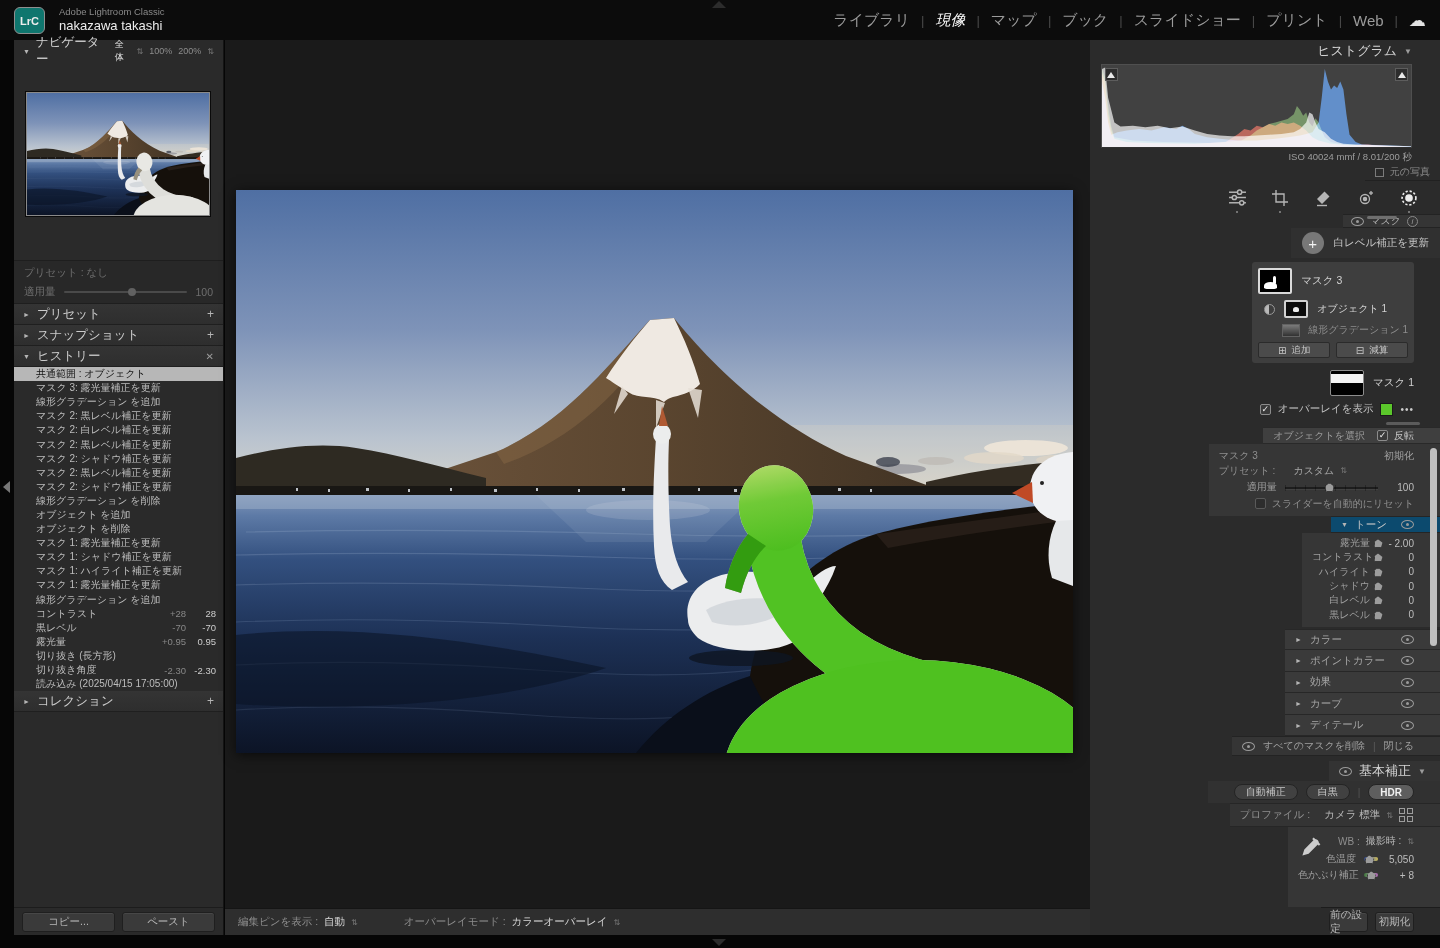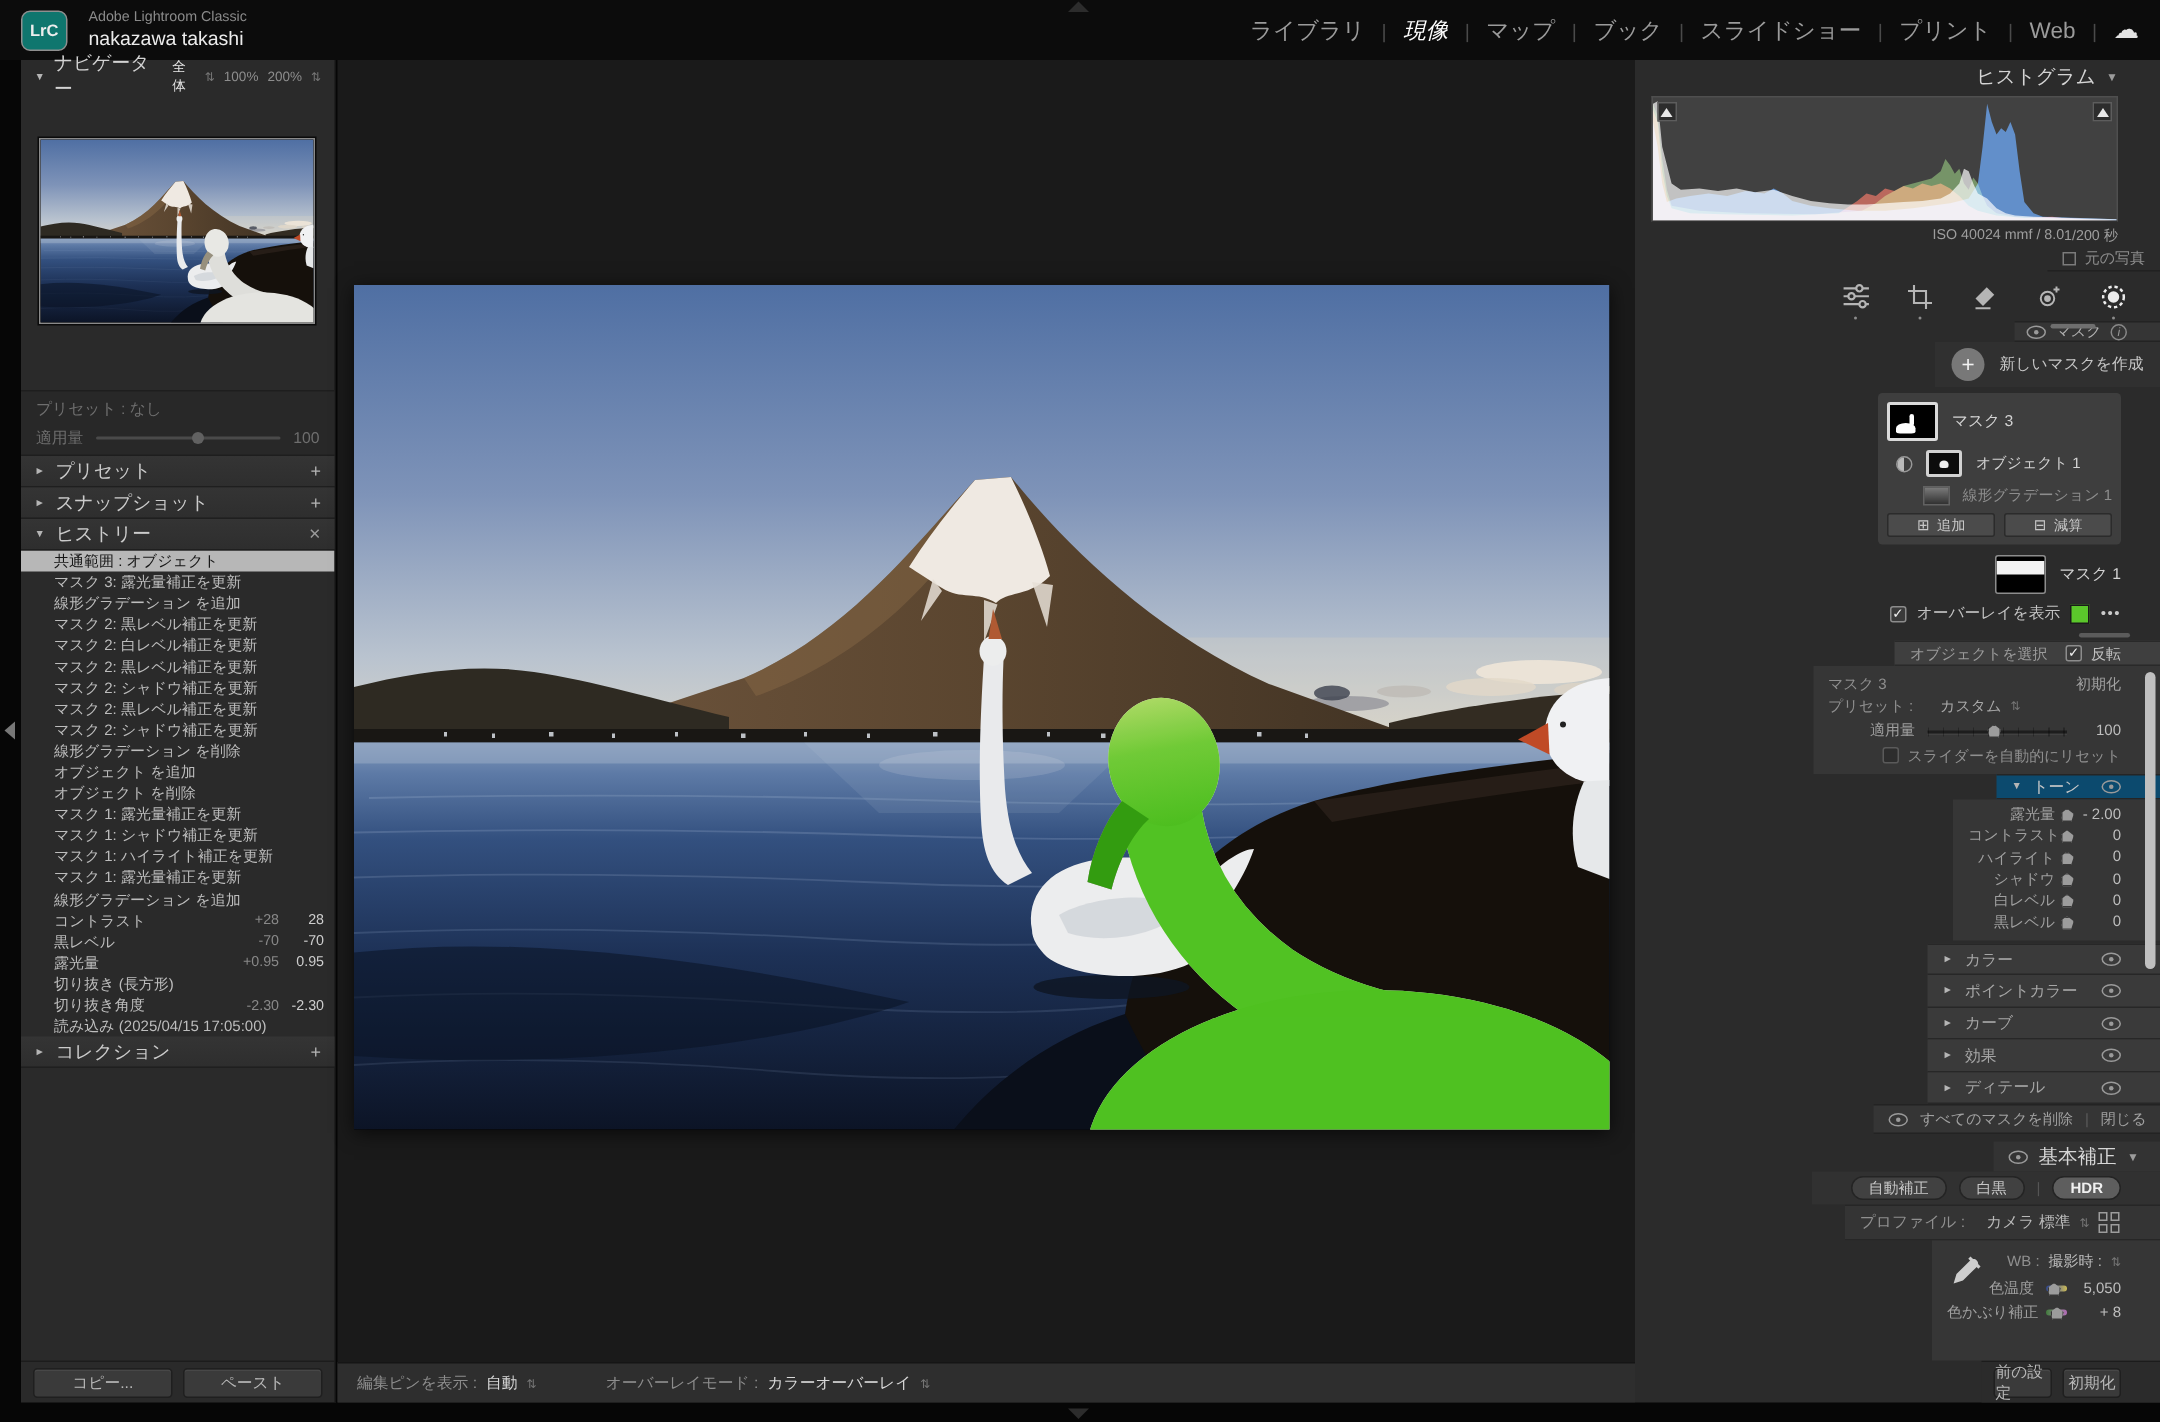--- a/index.html
+++ b/index.html
@@ -123,21 +123,21 @@
   .sl-track::before{content:'';position:absolute;left:0;right:0;top:6px;height:1.5px;background:#1d1d1d;box-shadow:0 1px 0 rgba(255,255,255,.06);}
   .sl-track::after{content:'';position:absolute;left:0;right:0;top:4px;height:6px;background:repeating-linear-gradient(90deg,rgba(0,0,0,.28) 0 1px,transparent 1px 10.8%);}
   .sl-thumb{position:absolute;top:2px;width:9px;height:9px;margin-left:-4.5px;background:#9c9c9c;border:1px solid #383838;clip-path:polygon(50% 0,100% 40%,80% 100%,20% 100%,0 40%);z-index:2;}
   .sl-value{width:36px;text-align:right;font-size:10px;color:#bebebe;flex:none;}
   .cz-check{height:15px;display:flex;align-items:center;gap:6px;padding-left:36px;}
   .tone-hdr{height:17px;background:#0c4a6e;border-top:1px solid #252525;border-bottom:1px solid #252525;display:flex;align-items:center;gap:7px;padding:0 26px 0 10px;font-size:10.5px;color:#c9c9c9;}
   .tone-zone{background:#363636;padding:3px 26px 5px 10px;}
   .sl-row{height:14.3px;display:flex;align-items:center;}
   .fold-row{height:21.5px;background:#3a3a3a;border-bottom:1px solid #272727;display:flex;align-items:center;gap:8px;padding:0 26px 0 10px;font-size:10.5px;color:#a6a6a6;}
   .fold-row.first{border-top:1px solid #272727;margin-top:2px;}
-  .mask-footer{height:20px;background:#353535;border-top:1px solid #232323;border-bottom:1px solid #232323;display:flex;align-items:center;gap:8px;padding:0 9px 0 10px;font-size:10px;color:#a0a0a0;margin-bottom:5px;}
+  .mask-footer{height:20px;background:#353535;border-top:1px solid #232323;border-bottom:1px solid #232323;display:flex;align-items:center;gap:8px;padding:0 26px 0 10px;font-size:10px;color:#a0a0a0;margin-bottom:5px;}
   .mf-right{margin-left:auto;display:flex;gap:8px;align-items:center;}
   .mf-sep{color:#5c5c5c;}
   .basic-hdr{height:20px;display:flex;align-items:center;gap:7px;padding:0 14px 0 10px;background:#333333;}
   .basic-title{margin-left:auto;font-size:13px;color:#d6d6d6;}
   .basic-btns{height:22px;display:flex;align-items:center;justify-content:flex-end;gap:8px;padding:0 26px;background:#313131;font-size:10px;}
   .b-btn{height:16px;padding:0 11px;background:#414141;border:1px solid #242424;border-radius:8px;color:#c7c7c7;display:flex;align-items:center;}
   .b-sep{color:#555;}
   .b-btn.hdr{background:#5e5e5e;color:#f0f0f0;font-weight:bold;}
   .profile-row{height:24px;display:flex;align-items:center;gap:6px;padding:0 26px 0 10px;border-top:1px solid #262626;border-bottom:1px solid #262626;font-size:10.5px;color:#8f8f8f;background:#343434;}
   .p-val{color:#bababa;margin-left:8px;}
@@ -516,21 +516,21 @@
 
     <div class="mask-hdr">
       <span class="eye"></span>
       <span>マスク</span>
       <span class="drag-bar"></span>
       <span class="info-i">i</span>
     </div>
 
     <div class="create-row">
       <span class="plus-circle">+</span>
-      <span>新しいマスクを作成</span>
+      <span>白レベル補正を更新</span>
     </div>
 
     <div class="sel-group">
       <div class="mask-row main">
         <span class="m-thumb swan"></span>
         <span class="m-label">マスク 3</span>
       </div>
       <div class="mask-row obj-row">
         <span class="half-badge"></span>
         <span class="o-thumb"></span>
@@ -658,27 +658,27 @@
           <span class="eye"></span>
         </div>
         <div class="fold-row">
           <span class="tri">►</span>
           <span>ポイントカラー</span>
           <span class="sp"></span>
           <span class="eye"></span>
         </div>
         <div class="fold-row">
           <span class="tri">►</span>
-          <span>カーブ</span>
+          <span>効果</span>
           <span class="sp"></span>
           <span class="eye"></span>
         </div>
         <div class="fold-row">
           <span class="tri">►</span>
-          <span>効果</span>
+          <span>カーブ</span>
           <span class="sp"></span>
           <span class="eye"></span>
         </div>
         <div class="fold-row">
           <span class="tri">►</span>
           <span>ディテール</span>
           <span class="sp"></span>
           <span class="eye"></span>
         </div>
       </div>

